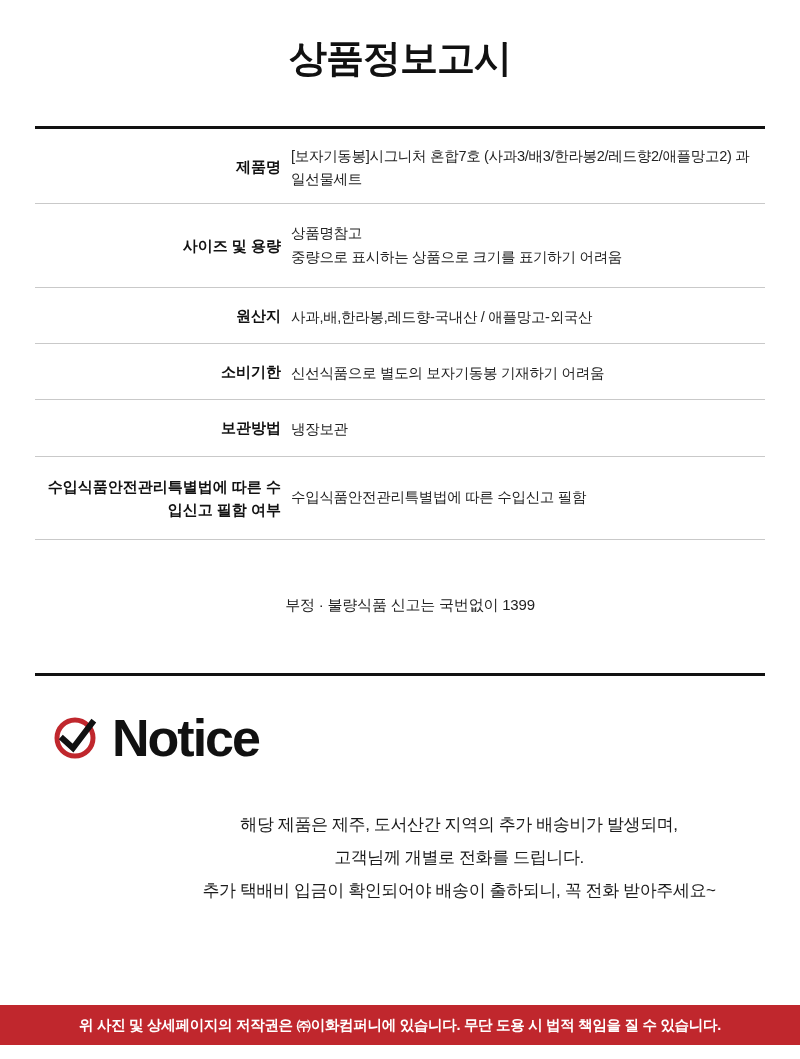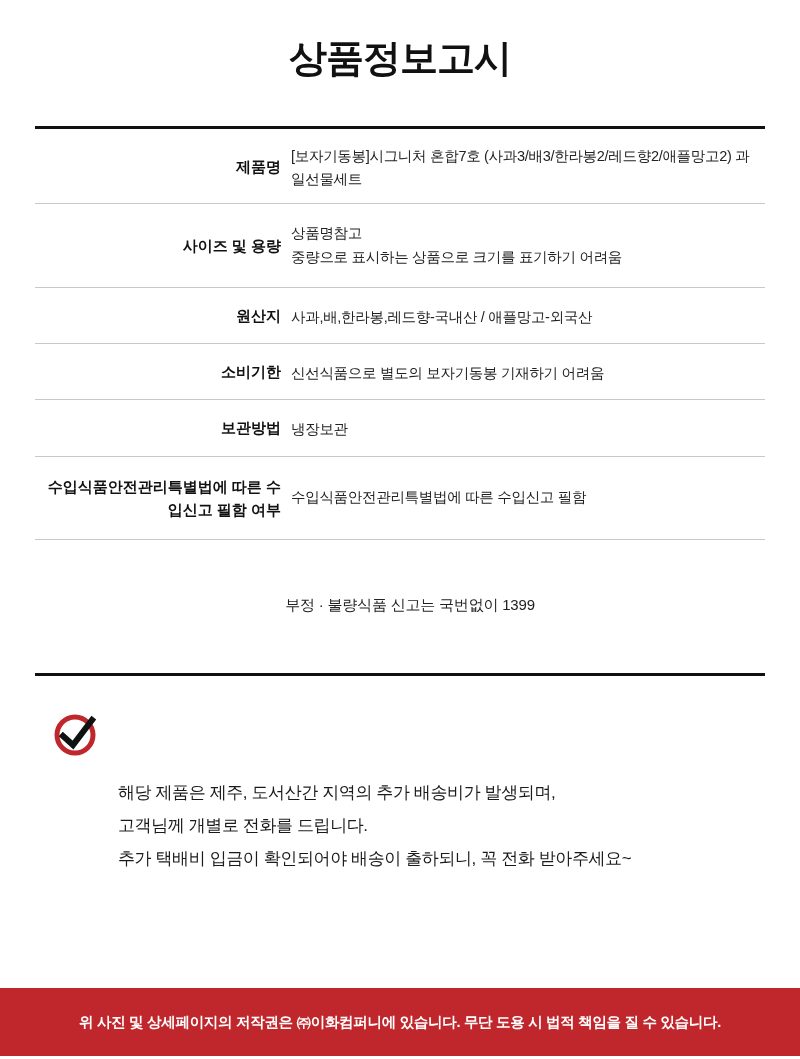--- a/index.html
+++ b/index.html
@@ -107,37 +107,38 @@
     flex: none;
   }
   .notice-title {
     font-size: 52px;
     font-weight: bold;
     letter-spacing: -2px;
     color: #111111;
     line-height: 1;
   }
   .notice-body {
-    margin: 18px 0 0 118px;
+    margin: 44px 0 0 118px;
     font-size: 17px;
     line-height: 1.95;
     color: #1a1a1a;
     letter-spacing: -0.4px;
+    text-align: center;
   }
   .notice-body .line {
     display: block;
   }
 
   
   .footer {
     position: absolute;
     left: 0;
-    bottom: 3px;
+    bottom: 14px;
     width: 800px;
-    height: 68px;
+    height: 40px;
     background: #c0272d;
     color: #ffffff;
     display: flex;
     align-items: center;
     justify-content: center;
     font-size: 14.5px;
     font-weight: bold;
     letter-spacing: -0.3px;
   }
 </style>
@@ -197,20 +198,21 @@
 
   <div class="divider"></div>
 
   <div class="notice-head">
     <span class="check-icon">
       <svg width="46" height="46" viewBox="0 0 46 46" xmlns="http://www.w3.org/2000/svg">
         <circle cx="23" cy="23" r="18" fill="none" stroke="#c0272d" stroke-width="5"></circle>
         <path d="M11 24 L21 33 L40 8" fill="none" stroke="#111111" stroke-width="6" stroke-linecap="square" stroke-linejoin="miter"></path>
       </svg>
     </span>
+    <span class="notice-title">Notice</span>
   </div>
 
   <div class="notice-body">
     <span class="line">해당 제품은 제주, 도서산간 지역의 추가 배송비가 발생되며,</span>
     <span class="line">고객님께 개별로 전화를 드립니다.</span>
     <span class="line">추가 택배비 입금이 확인되어야 배송이 출하되니, 꼭 전화 받아주세요~</span>
   </div>
 
   <div class="footer">위 사진 및 상세페이지의 저작권은 ㈜이화컴퍼니에 있습니다. 무단 도용 시 법적 책임을 질 수 있습니다.</div>
 

